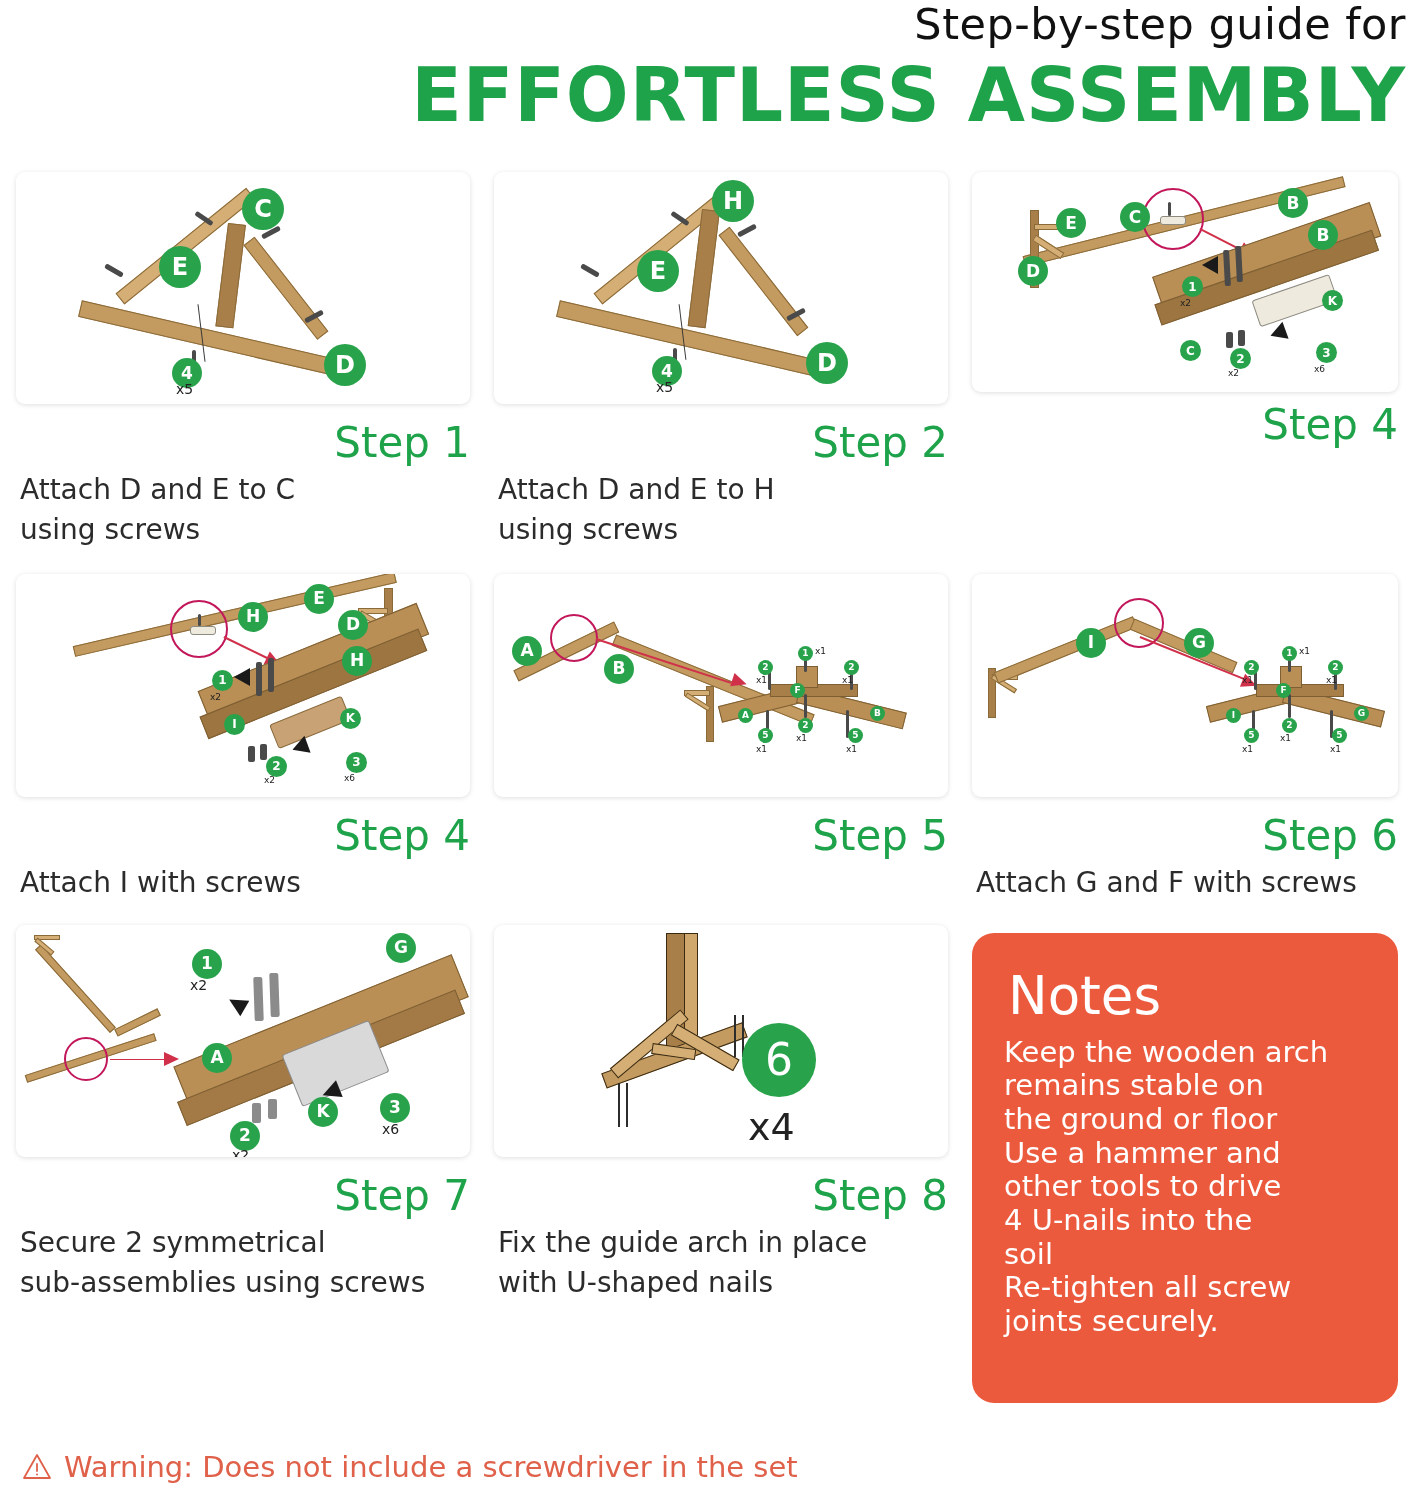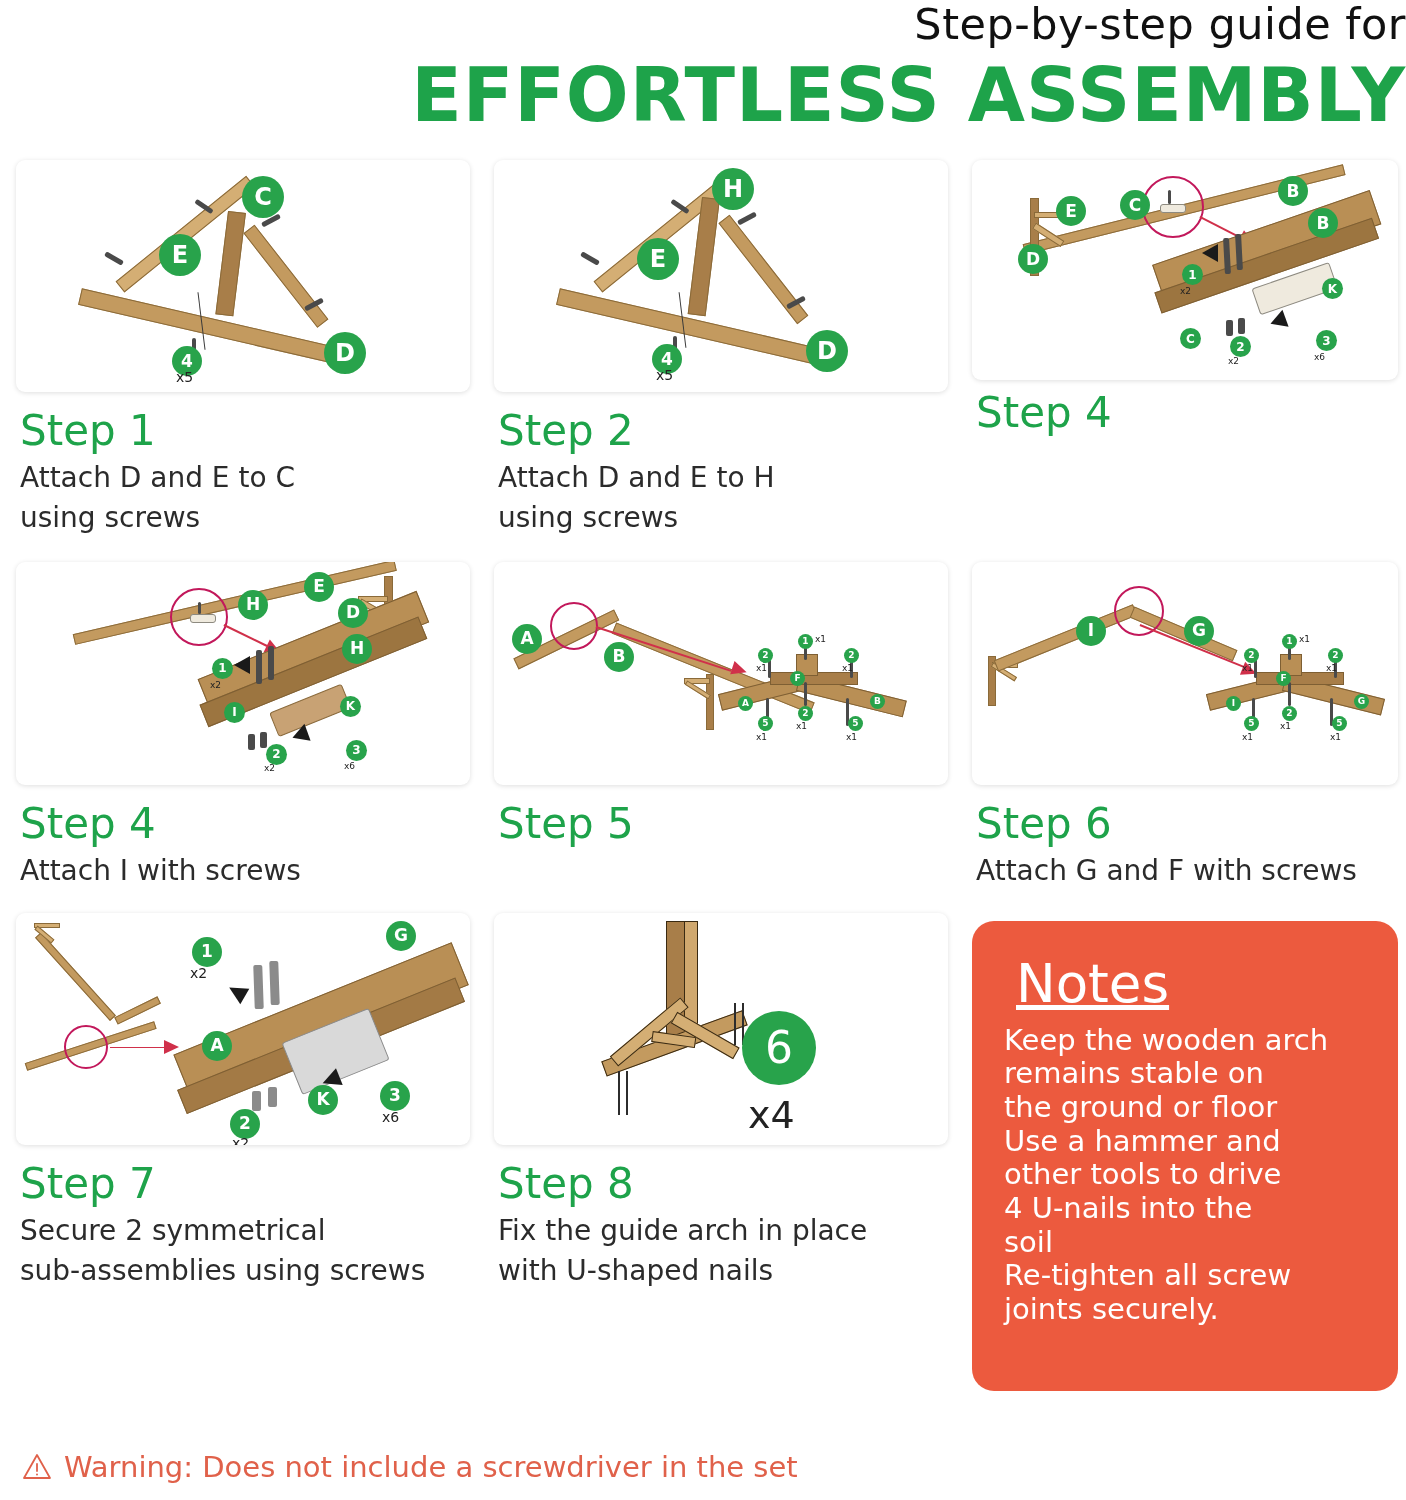--- a/index.html
+++ b/index.html
@@ -30,21 +30,21 @@
     line-height: 1.05;
     margin: 0;
   }
   .header-title {
     font-family: "DejaVu Sans", sans-serif;
     font-size: 74px;
     font-weight: 700;
     color: #1ea34a;
     letter-spacing: 1px;
     line-height: 1.15;
-    margin: 6px 0 0 0;
+    margin: 6px 0 12px 0;
     white-space: nowrap;
   }
 
   
   .grid {
     display: grid;
     grid-template-columns: 478px 478px 450px;
     column-gap: 0px;
     padding: 22px 0 0 16px;
     box-sizing: border-box;
@@ -65,20 +65,21 @@
   .panel.r2 { height: 223px; }
   .panel.r3 { height: 232px; }
 
   .step-label {
     font-family: "DejaVu Sans", sans-serif;
     font-size: 42px;
     font-weight: 400;
     color: #1ea34a;
     margin: 16px 0 4px 4px;
     line-height: 1.1;
+    text-align: right;
   }
   .step-desc {
     font-family: "DejaVu Sans", sans-serif;
     font-size: 28px;
     font-weight: 400;
     color: #2b2b2b;
     line-height: 1.42;
     margin-left: 4px;
     white-space: pre-line;
   }
@@ -91,22 +92,21 @@
     padding: 30px 28px 24px 32px;
     box-sizing: border-box;
     height: 470px;
     margin-top: 8px;
   }
   .notes-title {
     font-family: "DejaVu Sans", sans-serif;
     font-size: 53px;
     font-weight: 400;
     line-height: 1;
-    margin: 6px 0 14px 12px;
-    text-decoration: underline;
+    margin: 6px 0 14px 4px;
   }
   .notes-body {
     font-family: "DejaVu Sans", sans-serif;
     font-size: 29px;
     line-height: 1.16;
     white-space: pre-line;
   }
 
   
   .warning {

